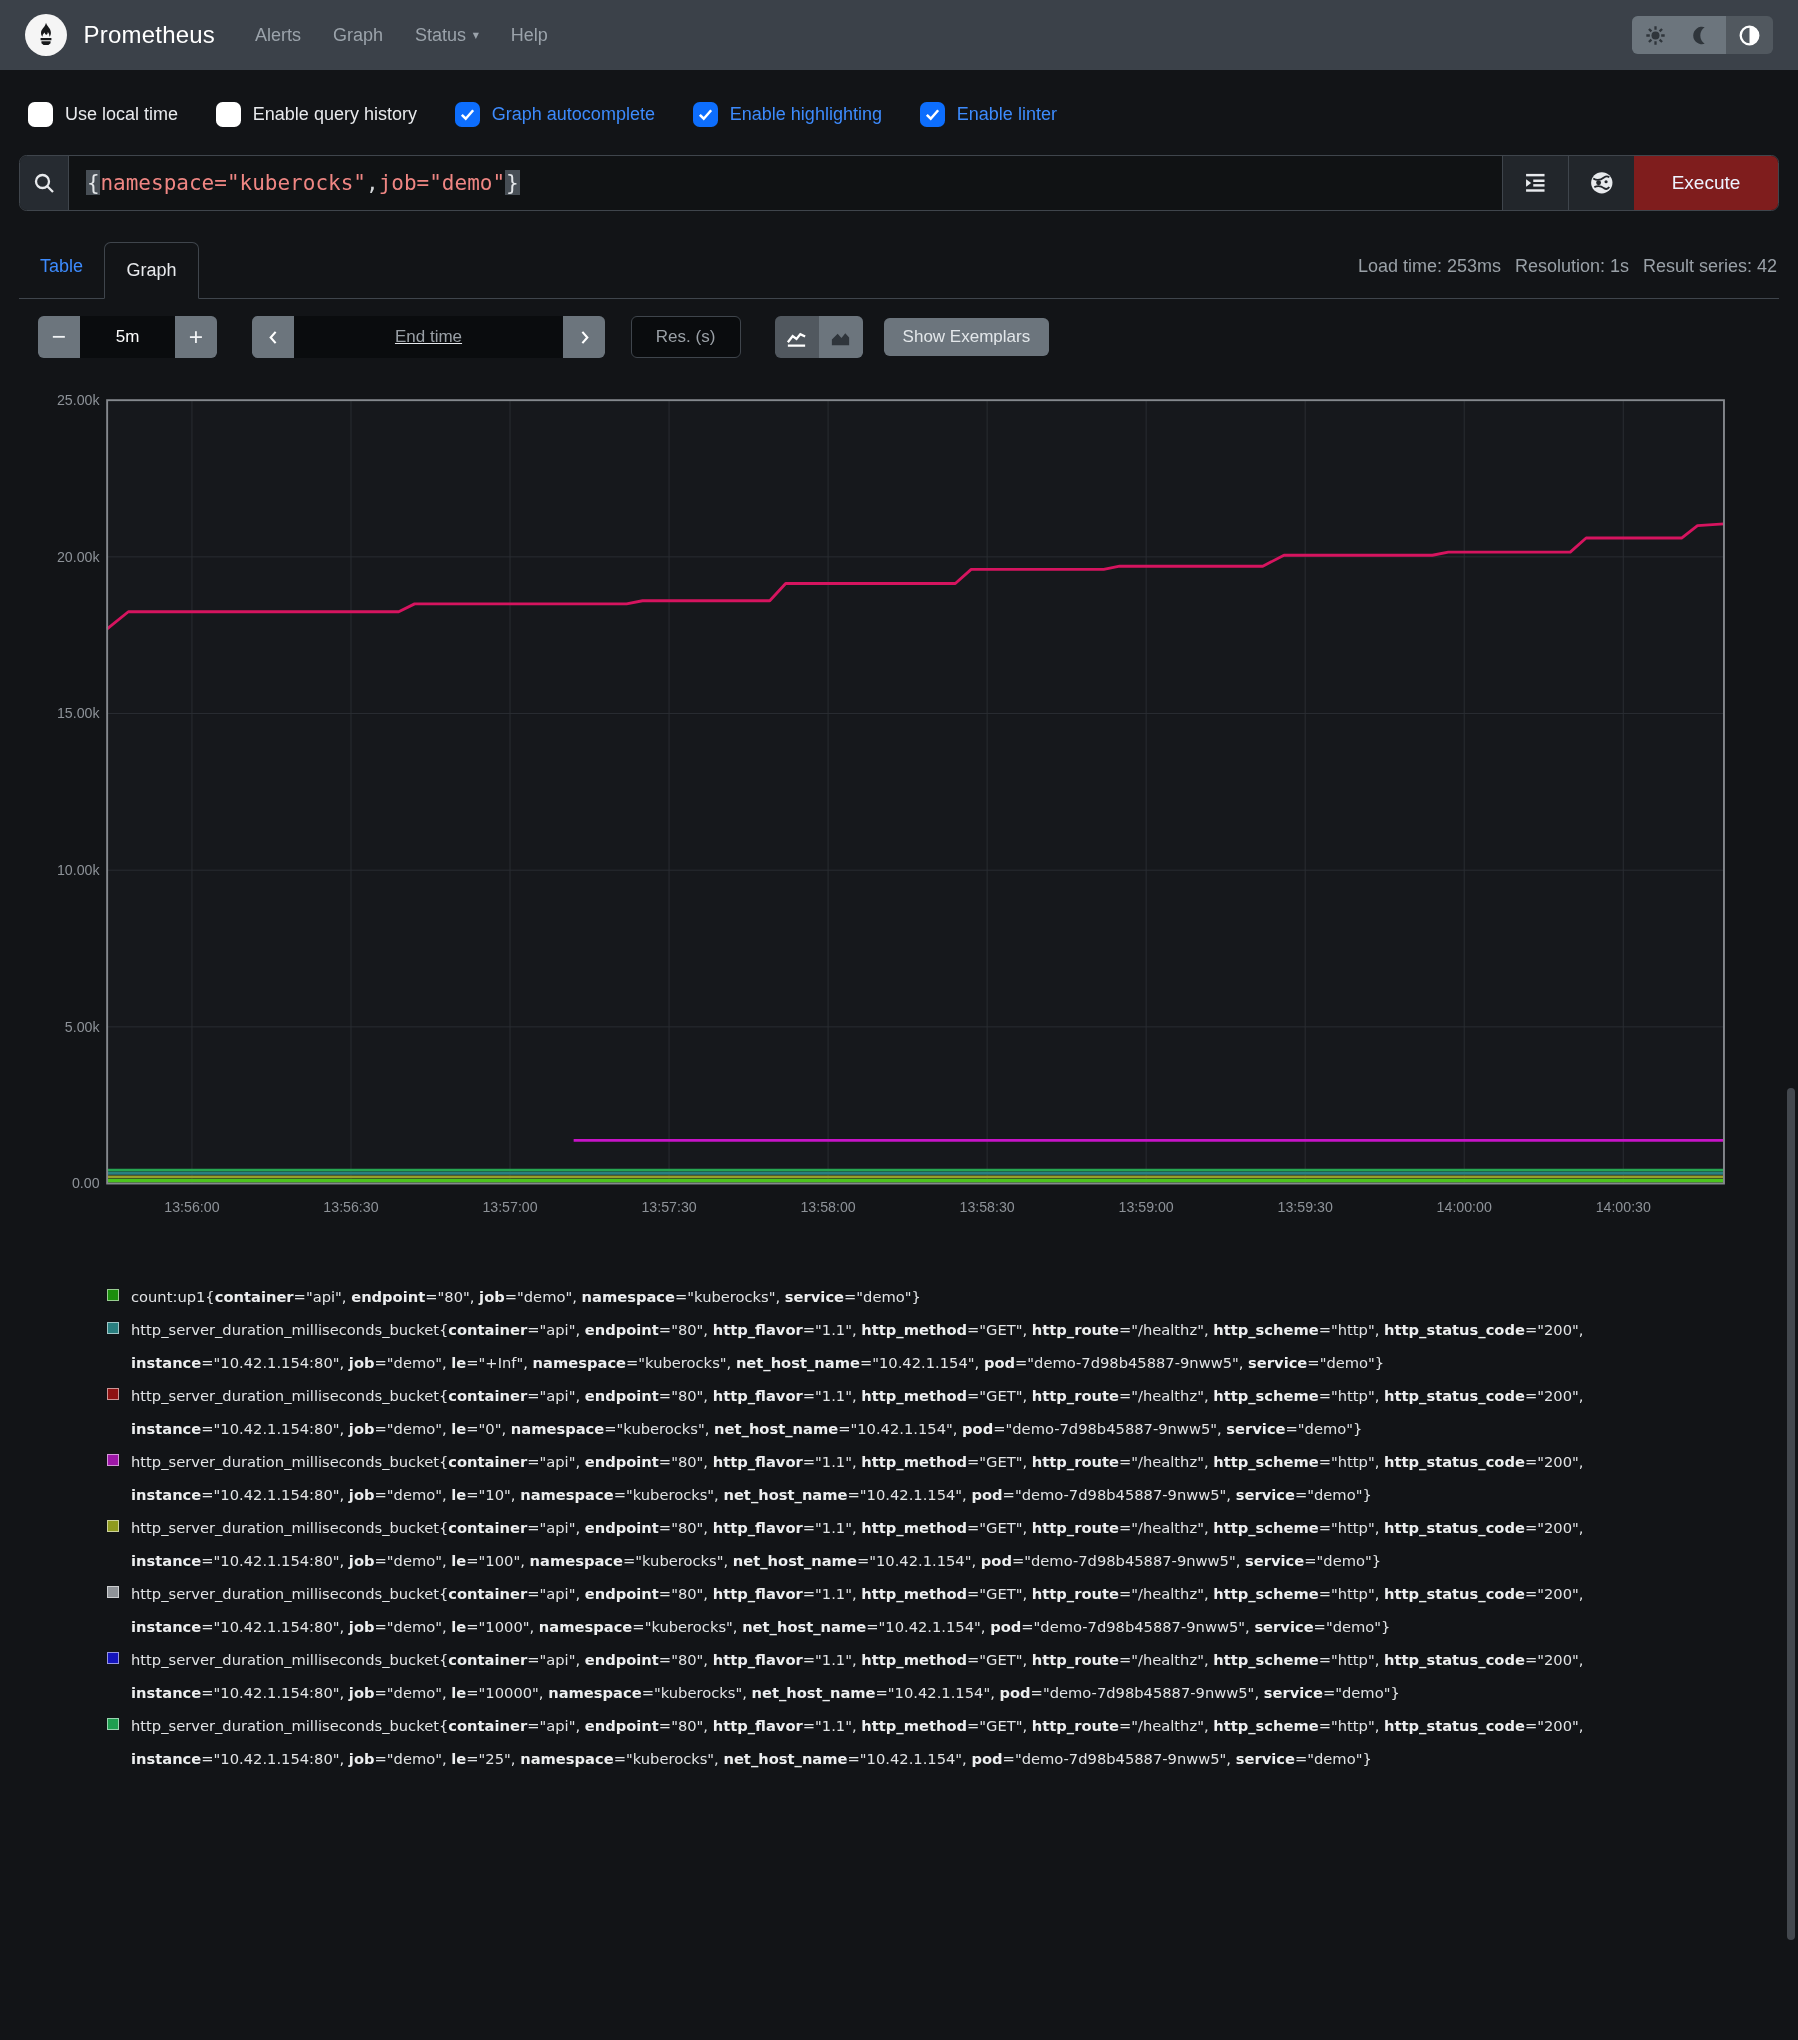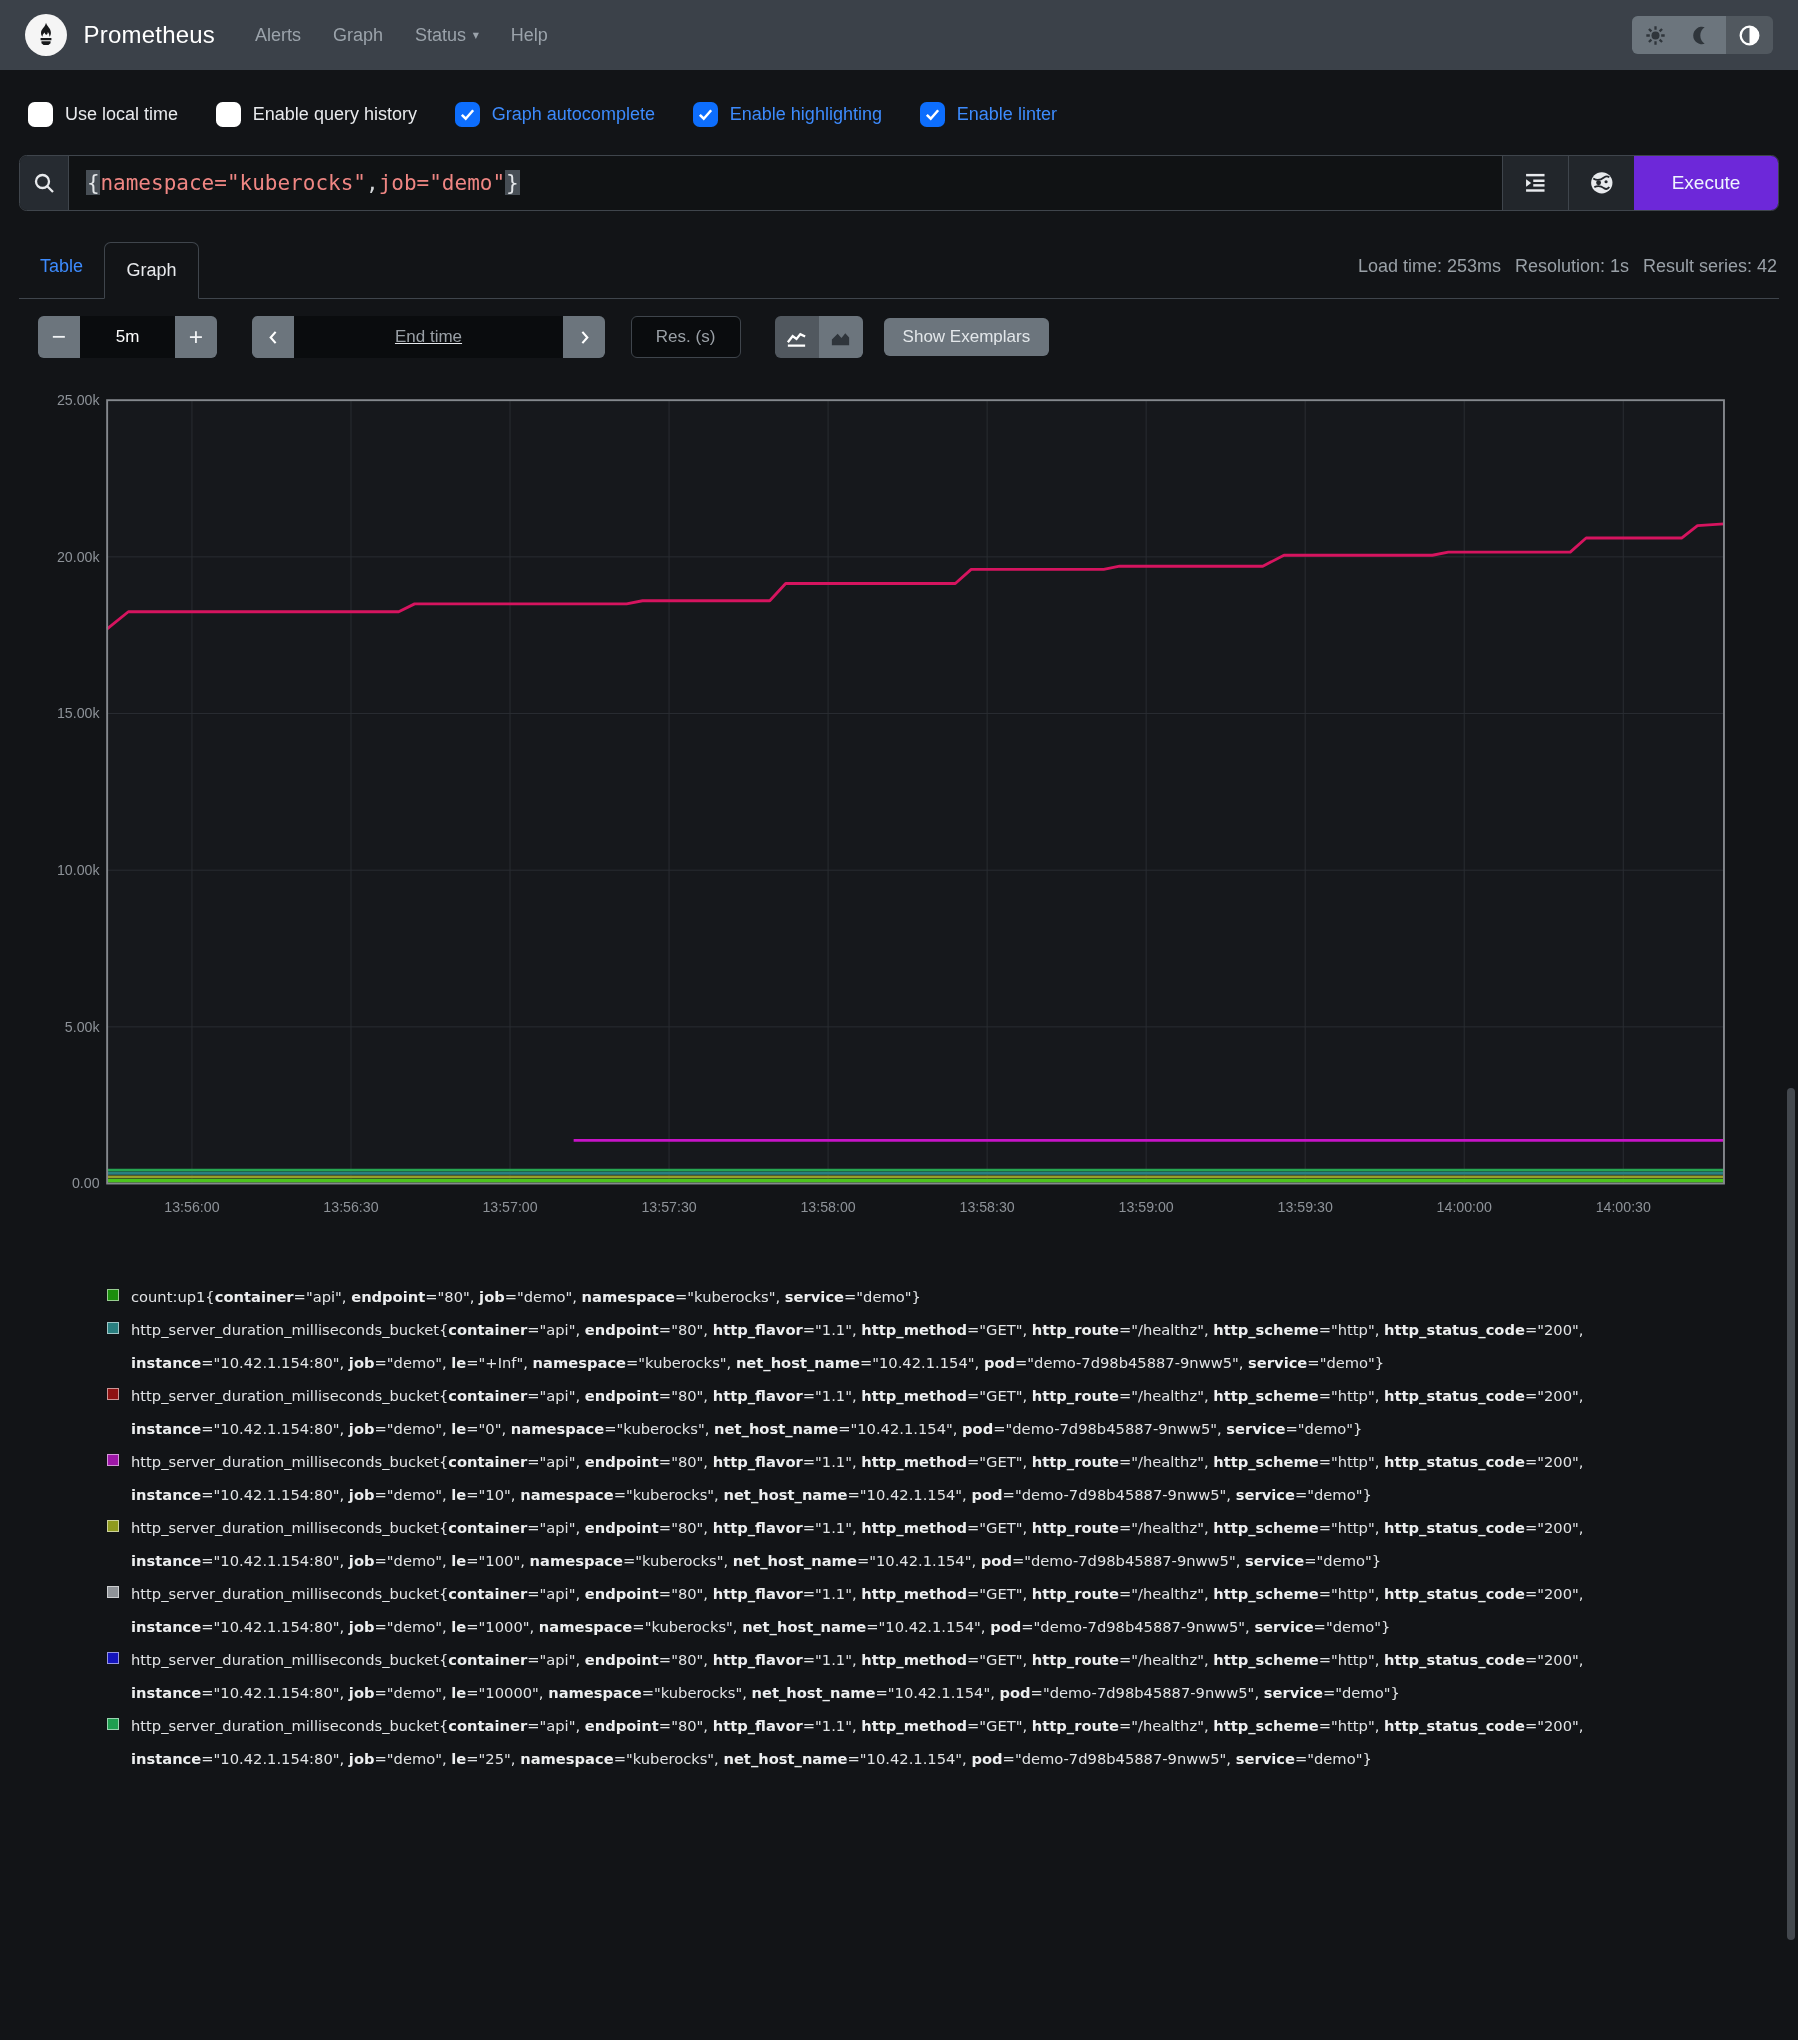--- a/index.html
+++ b/index.html
@@ -26,21 +26,21 @@
   .opt-label { font-size:18px; color:#e8eaed; }
   .opt.checked .opt-label { color:#3d8bfd; }
   
   .query-row { margin:0 19px; height:56px; display:flex; border:0.9px solid #3f454c; border-radius:7.6px; background:#101214; }
   .q-search { width:49px; display:flex; align-items:center; justify-content:center; background:#262b31; border-right:0.9px solid #3f454c; border-radius:6.6px 0 0 6.6px; cursor:pointer; }
   .q-input { flex:1; display:flex; align-items:center; padding-left:17px; font-family:"DejaVu Sans Mono", monospace; font-size:21px; cursor:text; }
   .tok-brace { color:#e3e6e9; background:#474e55; padding:0.9px 0.9px; }
   .tok-label, .tok-op, .tok-string { color:#ef8683; }
   .tok-punct { color:#d4d7da; }
   .q-btn { width:66px; background:#22262b; border:none; border-left:0.9px solid #3f454c; display:flex; align-items:center; justify-content:center; cursor:pointer; }
-  .execute { width:144px; background:#6d28d9; color:#eef4ff; font-size:19px; border:none; border-radius:0 6.6px 6.6px 0; cursor:pointer; font-family:"Liberation Sans",sans-serif; }
+  .execute { width:144px; background:#7f1d1d; color:#eef4ff; font-size:19px; border:none; border-radius:0 6.6px 6.6px 0; cursor:pointer; font-family:"Liberation Sans",sans-serif; }
   
   .tabbar { display:flex; align-items:flex-end; margin:24.6px 19px 0 19px; border-bottom:0.9px solid #3f454c; height:64px; }
   .tab-link { font-size:18px; color:#3d8bfd; padding:0 21px 21px 21px; cursor:pointer; }
   .tab.active { width:95px; text-align:center; font-size:18px; color:#e8eaed; padding:17px 0; border:0.9px solid #3f454c; border-bottom:0.9px solid #121417; border-radius:6.6px 6.6px 0 0; margin-bottom:-0.9px; background:#121417; cursor:pointer; }
   .stats { margin-left:auto; align-self:center; display:flex; gap:14px; font-size:18px; color:#99a0a7; padding-right:1.9px; }
   
   .controls { display:flex; align-items:center; margin:17px 0 0 38px; }
   .grp { display:flex; border-radius:5.7px; overflow:hidden; }
   .gbtn { background:#6c757d; border:none; color:#f1f3f5; display:flex; align-items:center; justify-content:center; cursor:pointer; }
   .gbtn.sq { width:42px; height:42px; font-size:24.6px; }

